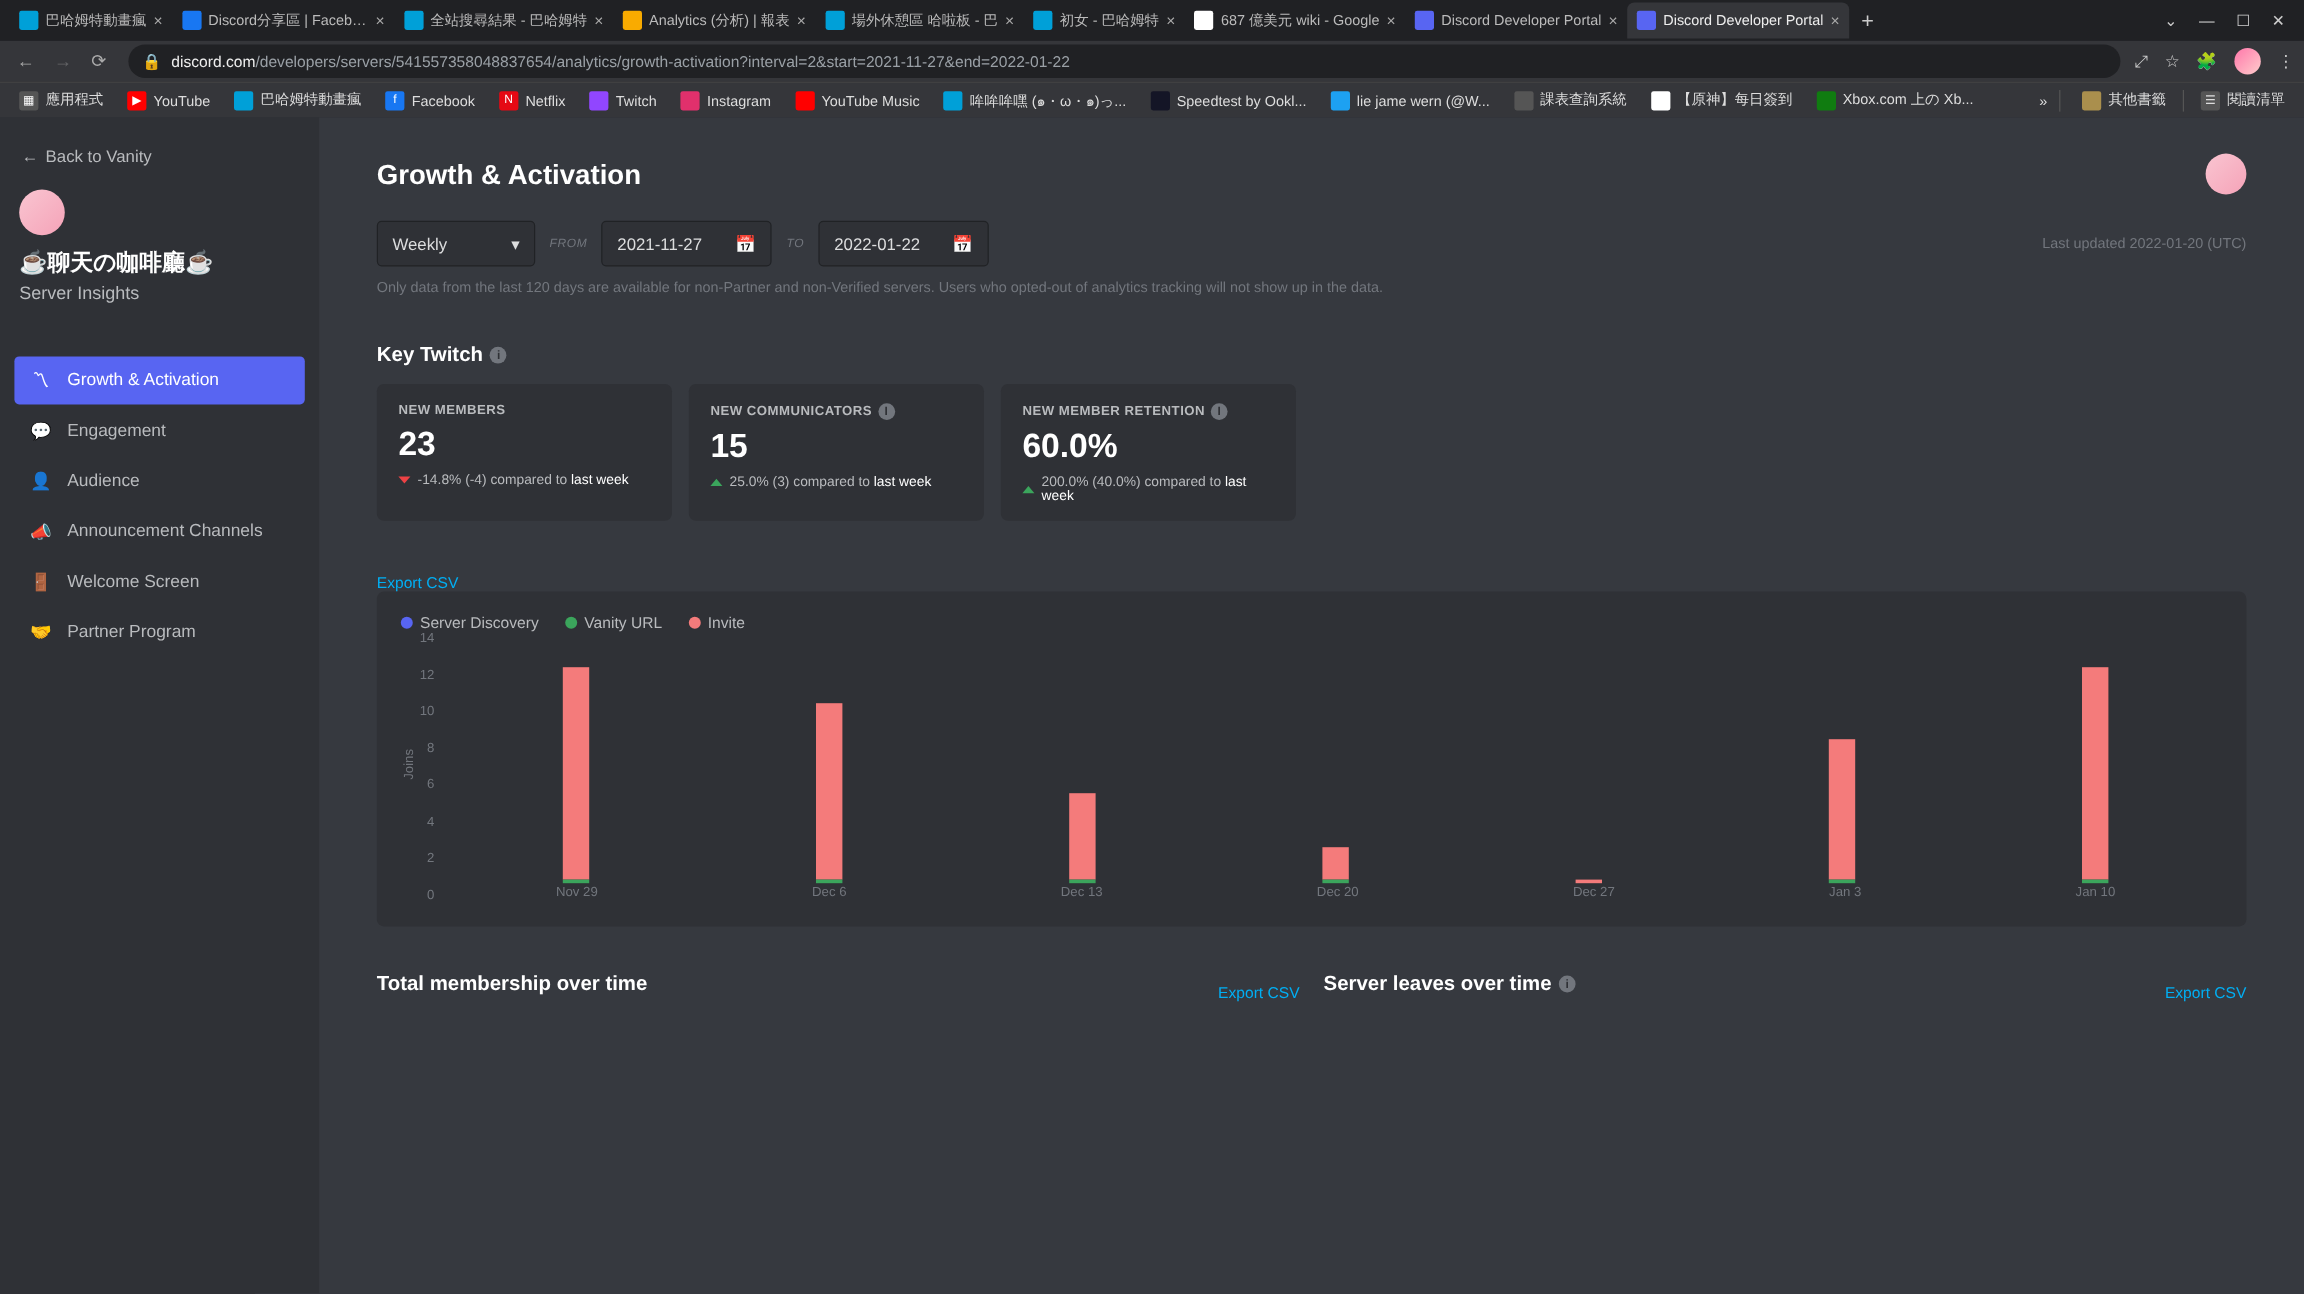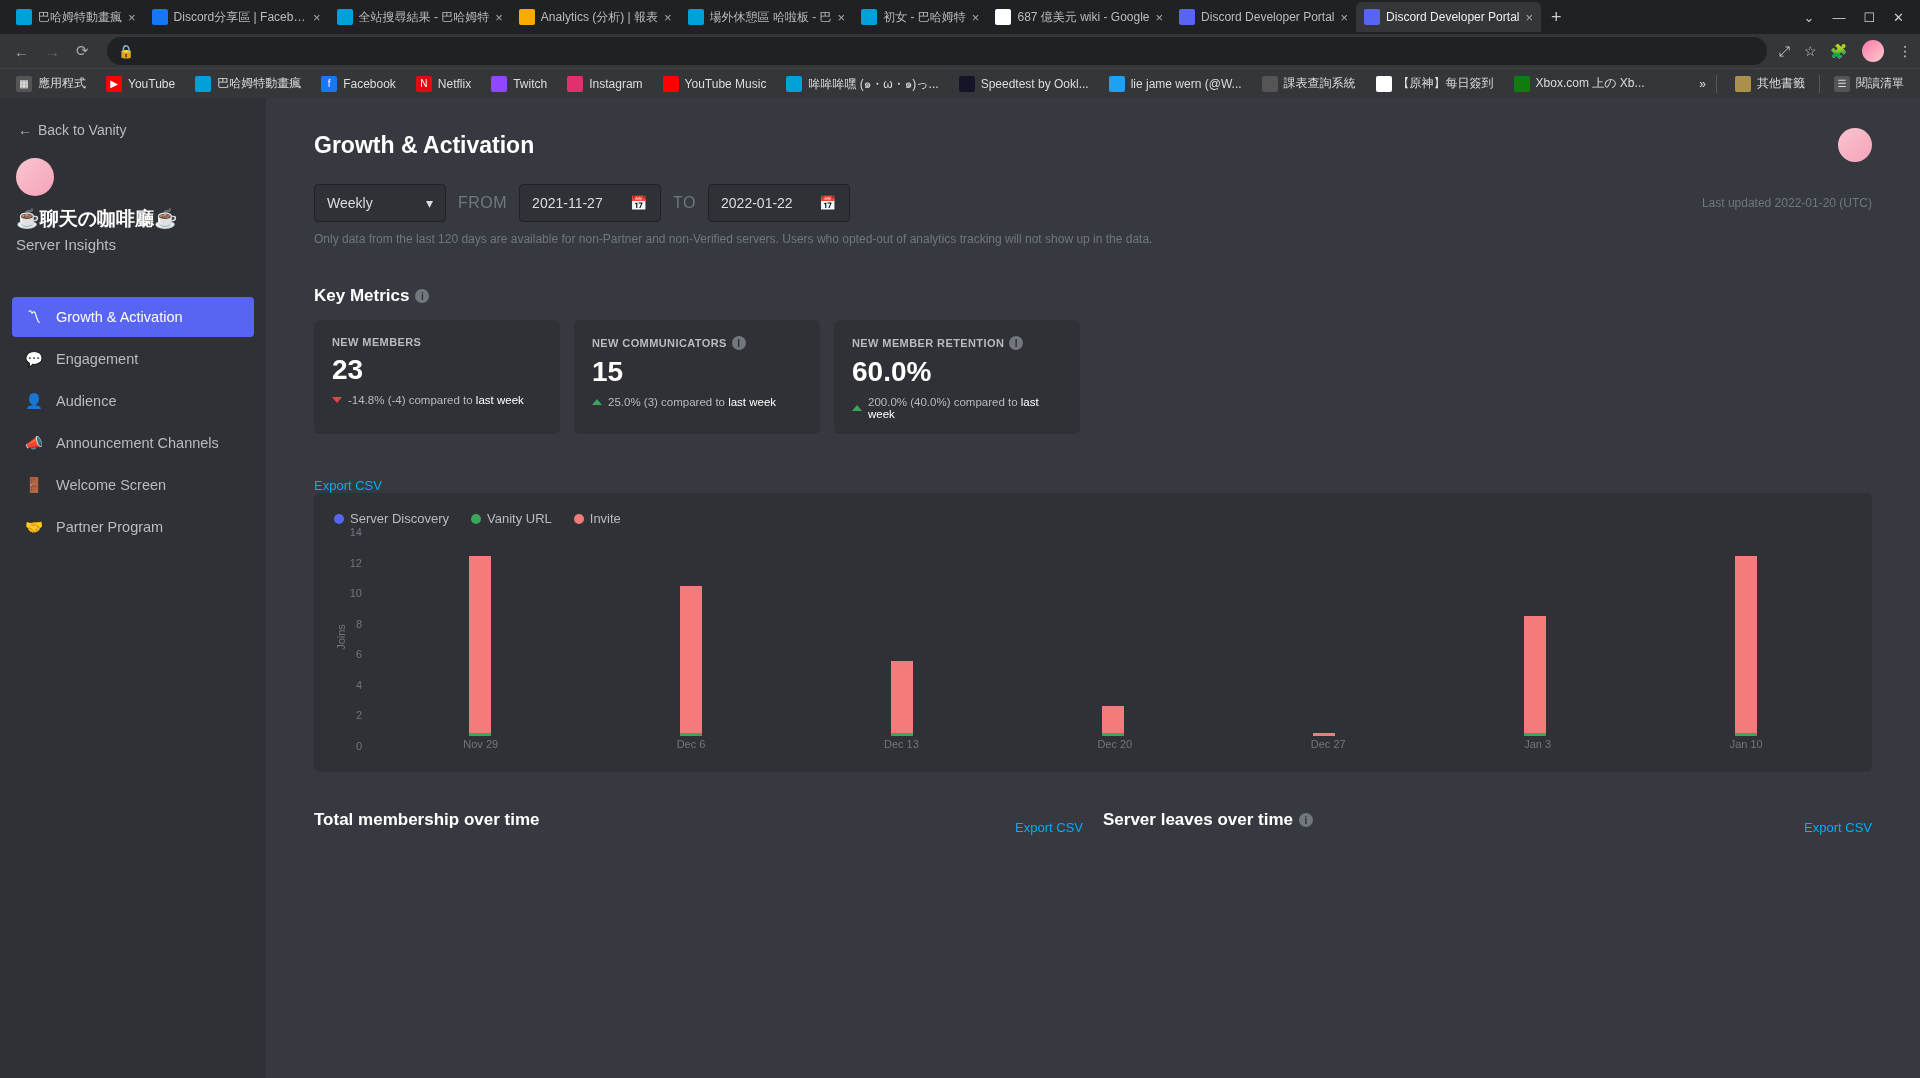--- a/index.html
+++ b/index.html
@@ -39,21 +39,21 @@
 
 .content { flex: 1; background: #36393f; overflow-y: auto; padding: 30px 48px 40px; position: relative; }
 .page-header { display:flex; align-items:center; justify-content:space-between; margin-bottom: 22px; }
 .page-title { color: #fff; font-size: 23px; font-weight: 700; }
 .user-avatar { width: 34px; height: 34px; border-radius: 50%; background: linear-gradient(135deg,#f9c5d1,#f5a3b8); }
 
 .filter-row { display: flex; align-items: center; gap: 12px; margin-bottom: 10px; }
 .select, .date-input { background: #2f3136; border: 1px solid #202225; border-radius: 4px; height: 38px; display: flex; align-items: center; padding: 0 12px; color: #dcddde; font-size: 14px; }
 .select { width: 132px; justify-content: space-between; }
 .date-input { width: 142px; justify-content: space-between; }
-.lbl { color: #72767d; font-size: 16px; text-transform: uppercase; letter-spacing: 0.5px; }
+.lbl { color: #72767d; font-size: 10px; text-transform: uppercase; letter-spacing: 0.5px; font-style: italic; }
 .updated { margin-left: auto; color: #72767d; font-size: 12px; }
 .disclaimer { color: #72767d; font-size: 12px; margin-bottom: 40px; }
 
 .section-title { color: #fff; font-size: 17px; font-weight: 700; margin-bottom: 14px; display:flex; align-items:center; gap:6px; }
 .info-icon { width:14px; height:14px; border-radius:50%; background:#72767d; color:#2f3136; font-size:10px; display:inline-flex; align-items:center; justify-content:center; font-weight:700; }
 
 .metrics-grid { display: flex; gap: 14px; margin-bottom: 44px; }
 .metric-card { background: #2f3136; border-radius: 6px; padding: 16px 18px 14px; flex: 0 0 246px; }
 .metric-label { color: #b9bbbe; font-size: 11px; font-weight: 700; text-transform: uppercase; letter-spacing: 0.4px; display:flex; align-items:center; gap:5px; }
 .metric-value { color: #fff; font-size: 28px; font-weight: 700; margin: 6px 0 8px; }
@@ -141,20 +141,21 @@
     </div>
   </div>
   <div class="addr-bar">
     <div class="nav-icons">
       <span>←</span>
       <span style="opacity:.4">→</span>
       <span>⟳</span>
     </div>
     <div class="url-field">
       <span>🔒</span>
+      <span><span class="url-domain">discord.com</span><span style="color:#9aa0a6">/developers/servers/541557358048837654/analytics/growth-activation?interval=2&amp;start=2021-11-27&amp;end=2022-01-22</span></span>
     </div>
     <div class="right-icons">
       <span>⤢</span>
       <span>☆</span>
       <span>🧩</span>
       <span class="profile-badge"></span>
       <span>⋮</span>
     </div>
   </div>
   <div class="bookmarks" id="bookmarks-bar">
@@ -284,21 +285,21 @@
       <span class="lbl">TO</span>
       <div class="date-input">
         <span>2022-01-22</span>
         <span>📅</span>
       </div>
       <span class="updated">Last updated 2022-01-20 (UTC)</span>
     </div>
     <div class="disclaimer">Only data from the last 120 days are available for non-Partner and non-Verified servers. Users who opted-out of analytics tracking will not show up in the data.</div>
 
     <div class="section-title">
-      <span>Key Metrics</span>
+      <span>Key Twitch</span>
       <span class="info-icon">i</span>
     </div>
     <div class="metrics-grid" id="metrics-grid">
         <div class="metric-card">
           <div class="metric-label">NEW MEMBERS </div>
   <div class="metric-value">23</div>
   <div class="metric-delta">
             <span class="tri-down"></span>
             <span>-14.8% (-4) compared to <span class="delta-bold">last week</span></span>
           </div>

